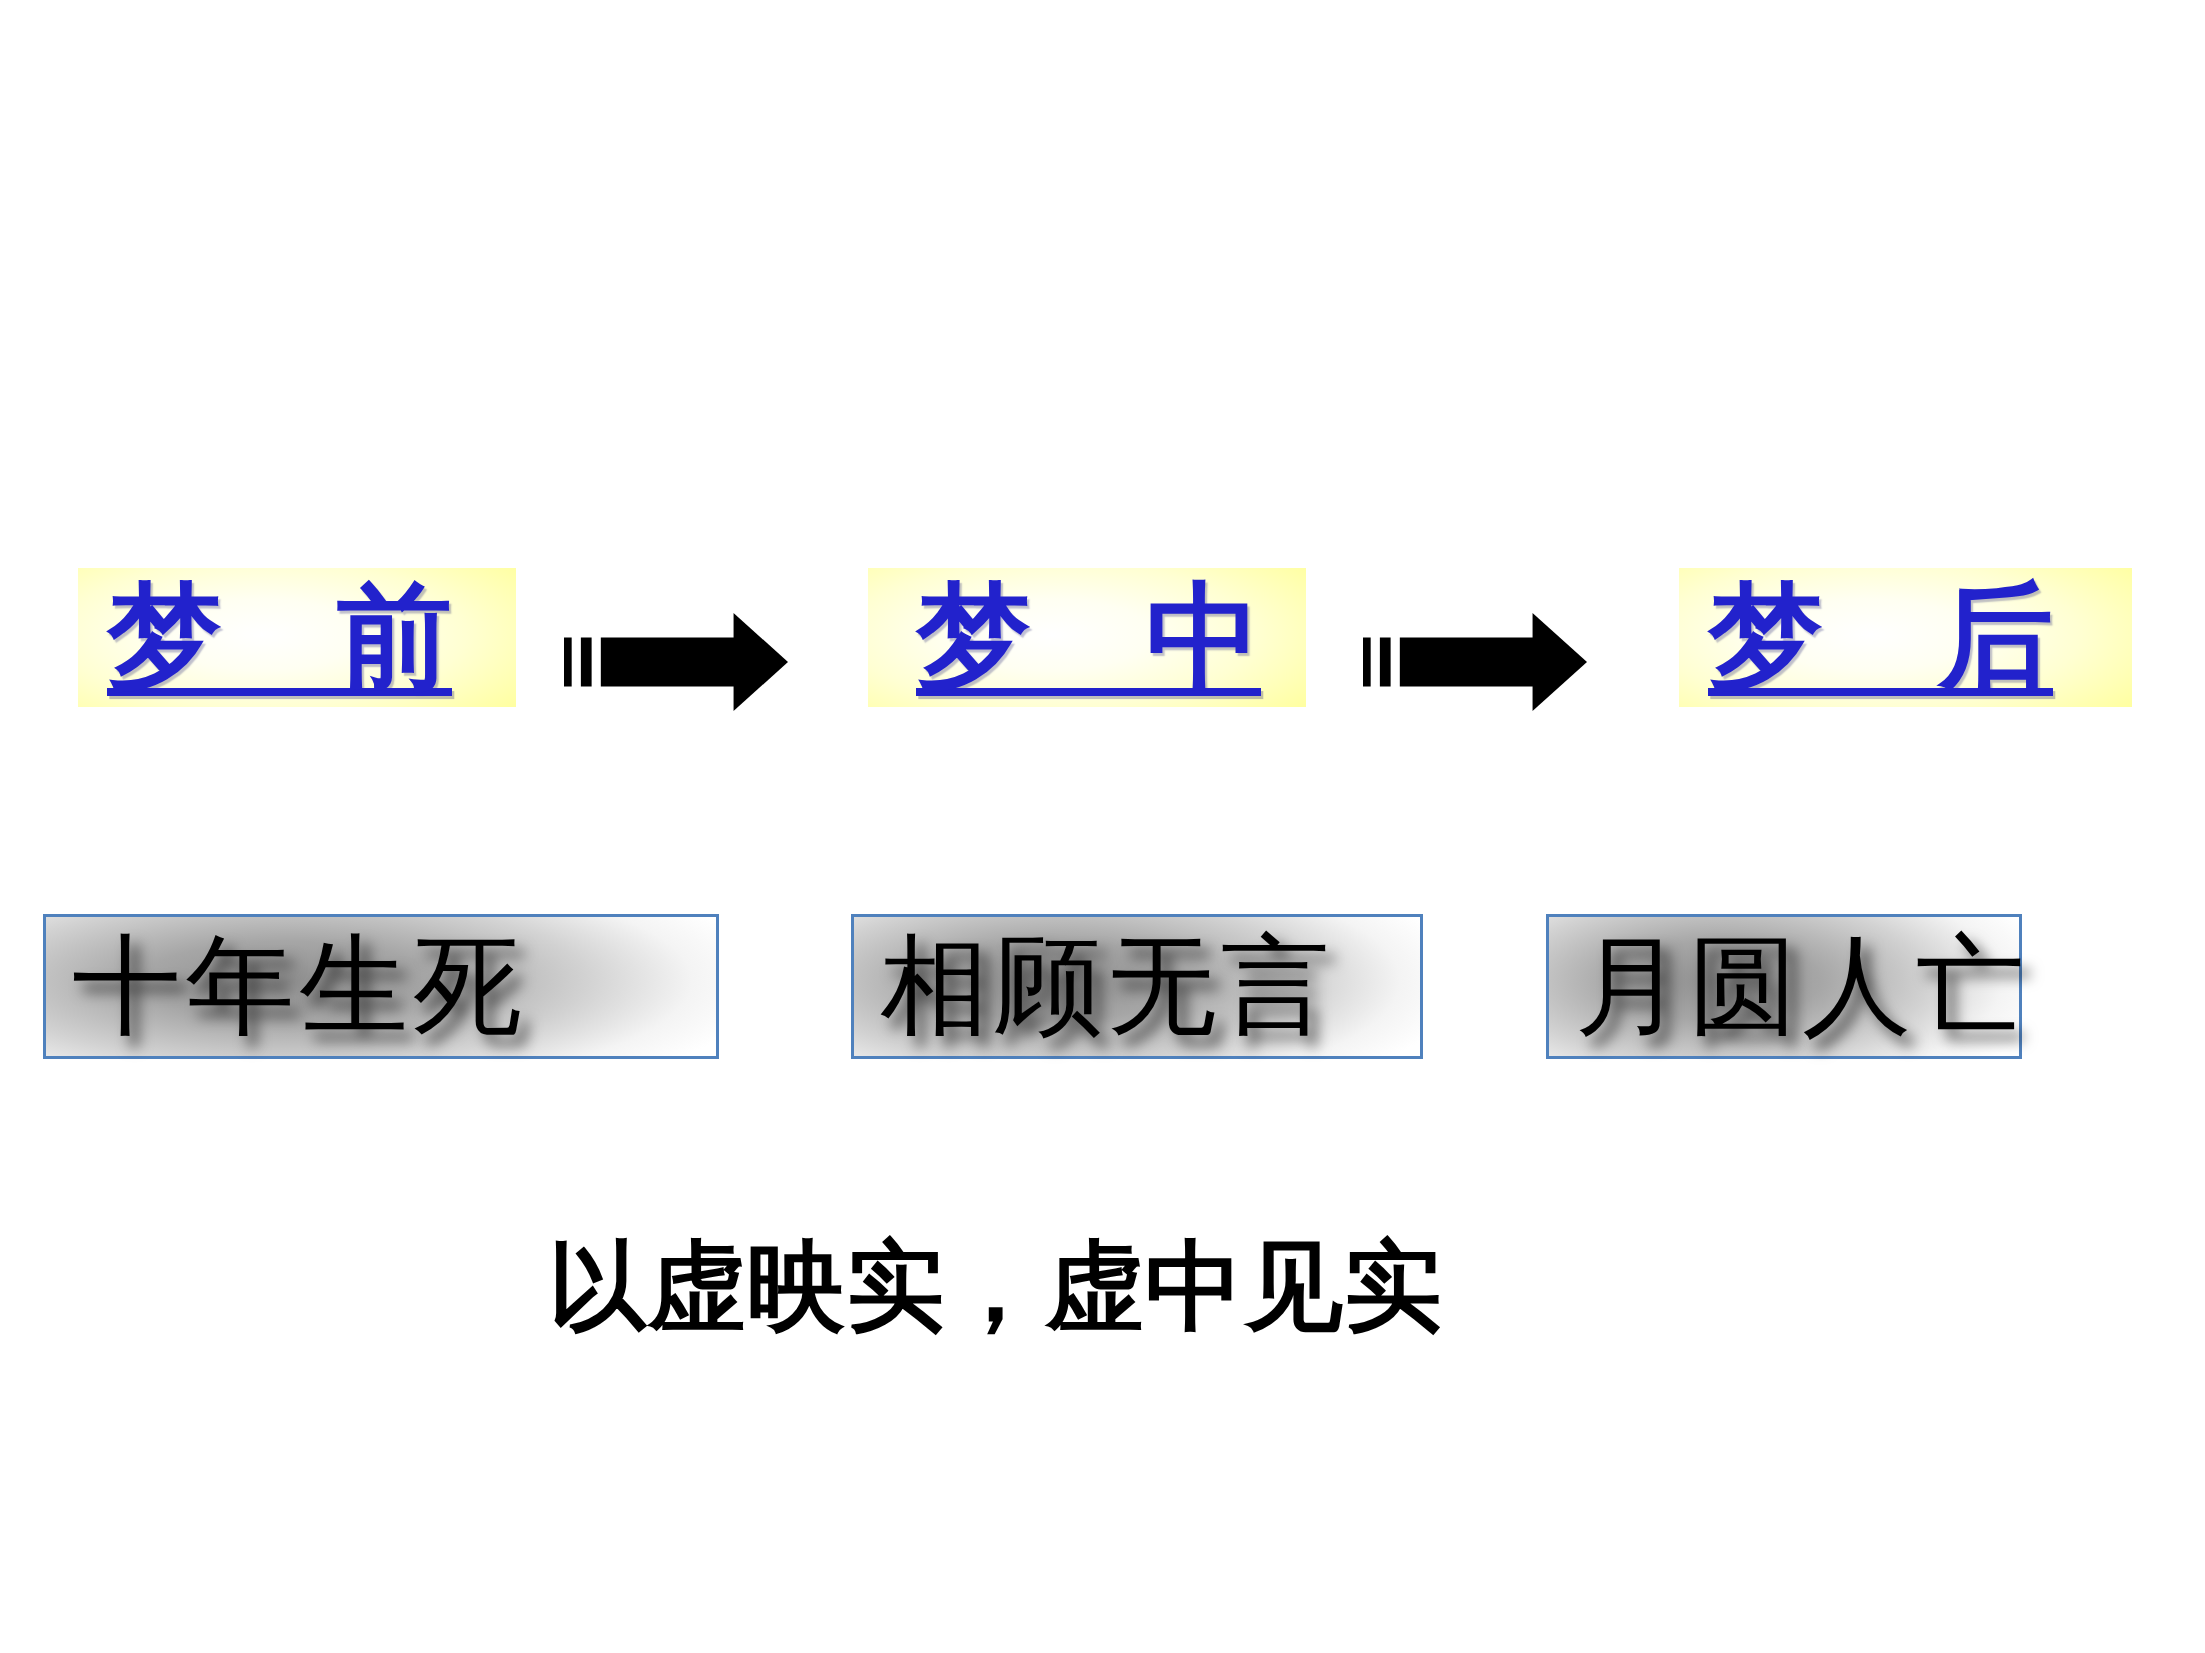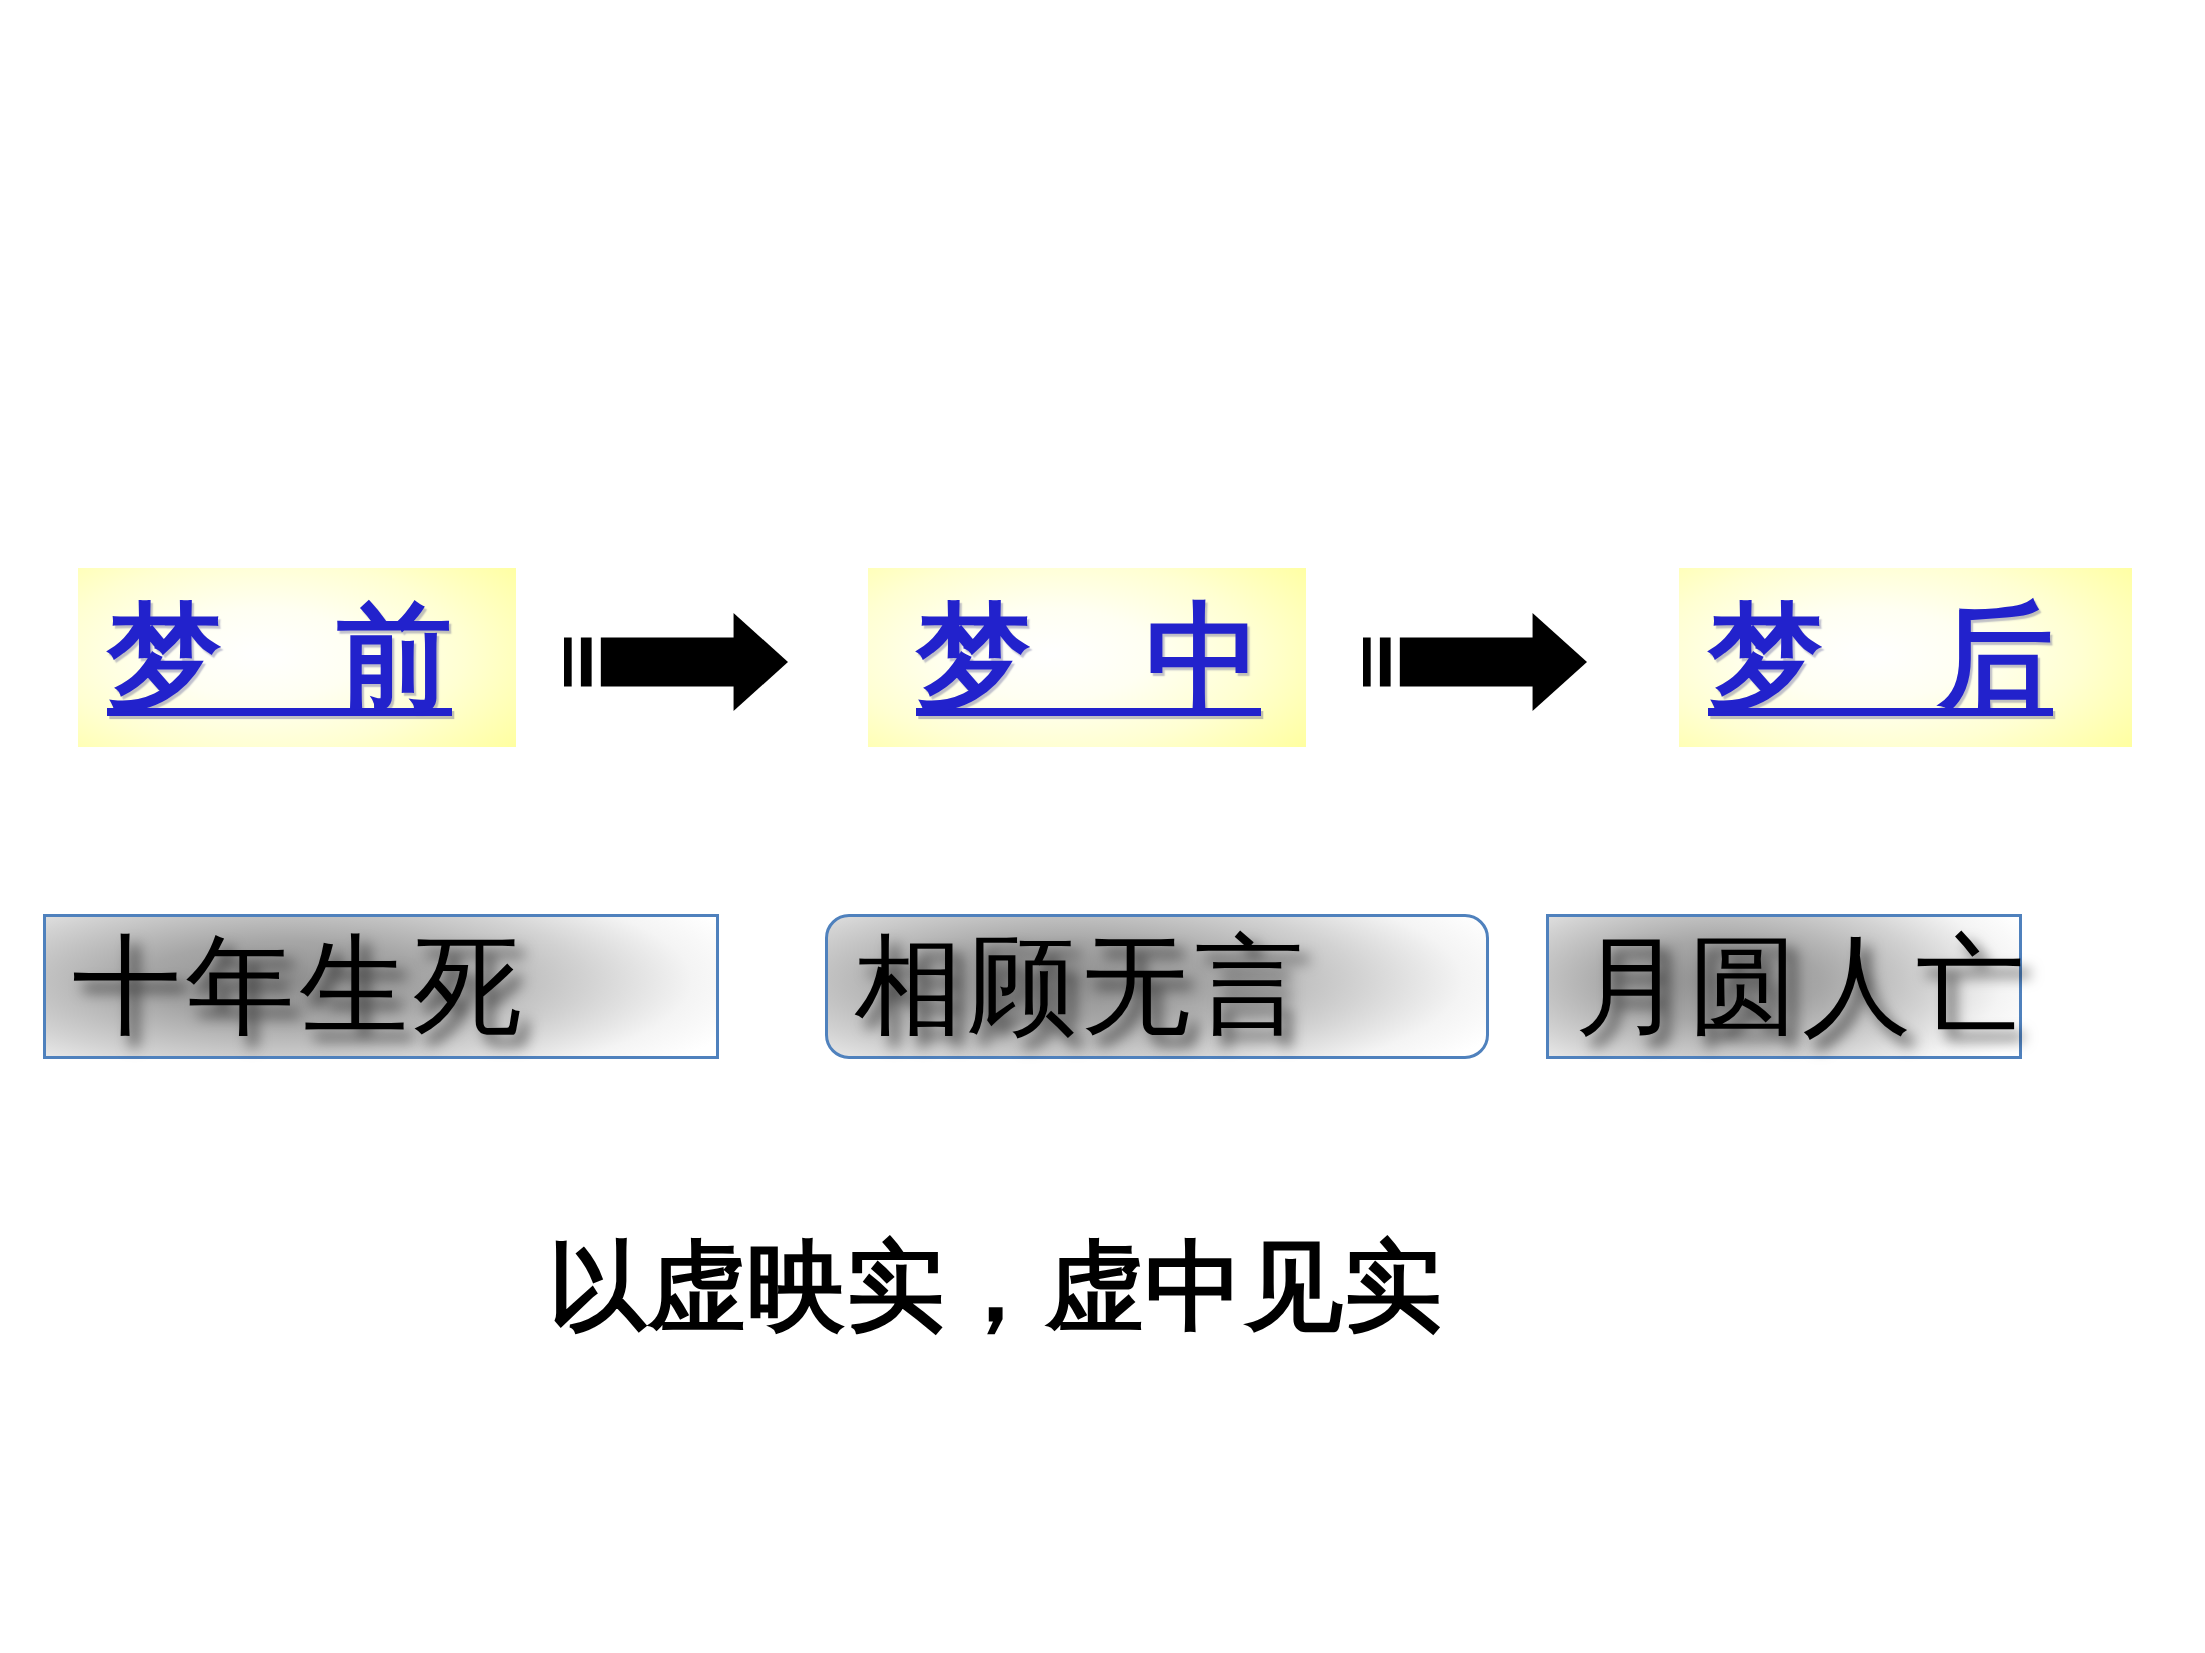--- a/index.html
+++ b/index.html
@@ -15,21 +15,21 @@
     width: 2205px;
     height: 1654px;
     background: #ffffff;
     font-family: "Liberation Serif", "DejaVu Serif", serif;
   }
 
   
   .stage-box {
     position: absolute;
     top: 568px;
-    height: 179px;
+    height: 139px;
     background: radial-gradient(ellipse 75% 85% at 42% 48%,
                 #ffffff 0%, #fffff2 30%, #ffffd2 62%, #ffff9e 100%);
     display: flex;
     align-items: center;
     box-sizing: border-box;
     padding-left: 29px;
   }
   .stage-box.pos-1 { left: 78px;  width: 438px; }
   .stage-box.pos-2 { left: 868px; width: 438px; padding-left: 48px; }
   .stage-box.pos-3 { left: 1679px; width: 453px; }
@@ -63,21 +63,21 @@
     height: 145px;
     border: 3.1px solid #4f81bd;
     box-sizing: border-box;
     background: radial-gradient(ellipse 72% 95% at 36% 46%,
                 #8f8f8f 0%, #a6a6a6 30%, #d2d2d2 62%, #f4f4f4 84%, #ffffff 100%);
     display: flex;
     align-items: center;
     padding-left: 26px;
   }
   .phrase-box.pos-1 { left: 43px;   width: 676px; }
-  .phrase-box.pos-2 { left: 825px; width: 664px; border-radius: 24px; }
+  .phrase-box.pos-2 { left: 851px; width: 572px; }
   .phrase-box.pos-3 { left: 1546px; width: 476px; }
   .phrase-text {
     color: #000000;
     font-size: 109px;
     font-weight: 400;
     line-height: 1;
     white-space: nowrap;
     letter-spacing: 4.6px;
     text-shadow: 9.2px 10.7px 13.8px rgba(0,0,0,0.60);
   }

